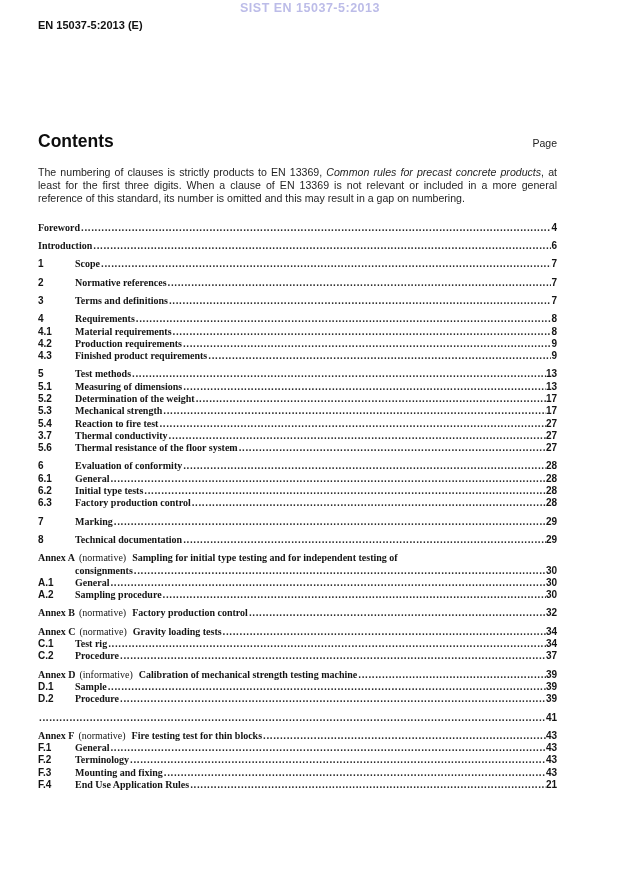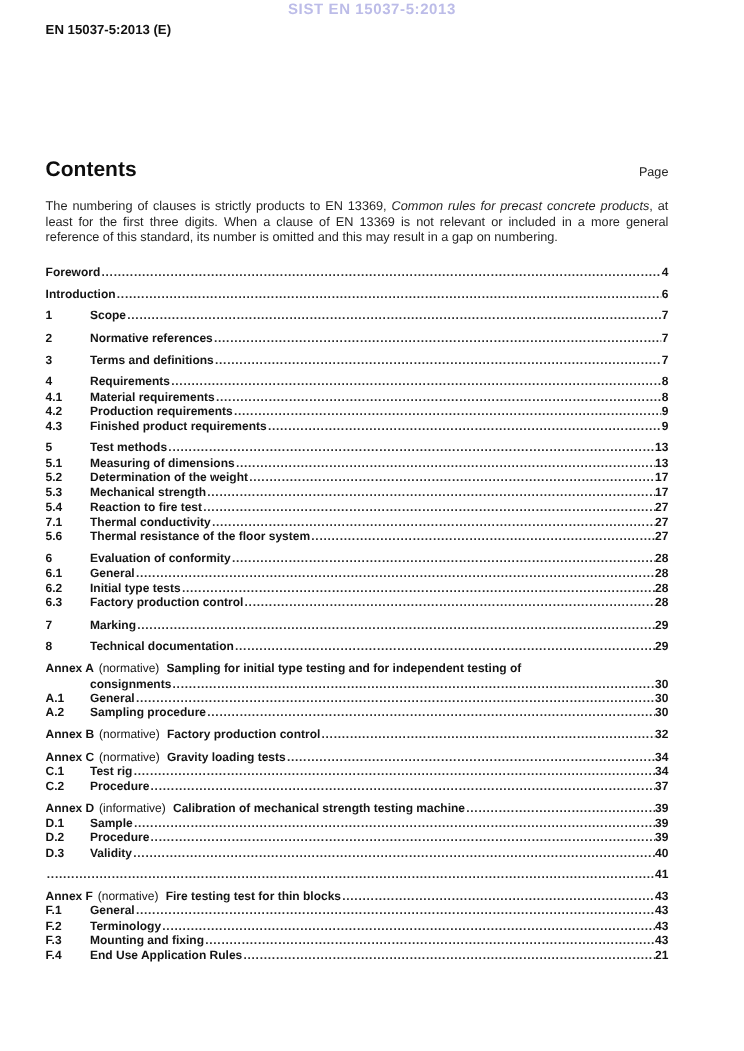--- a/index.html
+++ b/index.html
@@ -43,21 +43,21 @@
   .toc{
     margin-top:17px;
     font-size:10px;font-weight:bold;color:#141414;
   }
   .toc-row{
     display:flex;align-items:baseline;
     line-height:12.3px;white-space:nowrap;
   }
   .toc-row.gap{margin-top:6px;}
   .num{flex:none;width:37px;}
-  .t{flex:none;}
+  .t{flex:none;font-family:Liberation Serif, serif;}
   .aq{font-weight:normal;margin:0 6px 0 4px;}
   .leader{
     flex:1 1 auto;min-width:0;overflow:hidden;
     margin-left:1px;
   }
   .leader::after{
     content:"......................................................................................................................................................................................................................................................................................................";
     letter-spacing:.6px;color:#2a2a2a;
   }
   .pg{flex:none;}
@@ -161,21 +161,21 @@
           <span class="leader"></span>
           <span class="pg">17</span>
         </div>
         <div class="toc-row">
           <span class="num">5.4</span>
           <span class="t">Reaction to fire test</span>
           <span class="leader"></span>
           <span class="pg">27</span>
         </div>
         <div class="toc-row">
-          <span class="num">7.1</span>
+          <span class="num">3.7</span>
           <span class="t">Thermal conductivity </span>
           <span class="leader"></span>
           <span class="pg">27</span>
         </div>
         <div class="toc-row">
           <span class="num">5.6</span>
           <span class="t">Thermal resistance of the floor system</span>
           <span class="leader"></span>
           <span class="pg">27</span>
         </div>
@@ -268,26 +268,20 @@
           <span class="t">Sample</span>
           <span class="leader"></span>
           <span class="pg">39</span>
         </div>
         <div class="toc-row">
           <span class="num">D.2</span>
           <span class="t">Procedure</span>
           <span class="leader"></span>
           <span class="pg">39</span>
         </div>
-        <div class="toc-row">
-          <span class="num">D.3</span>
-          <span class="t">Validity</span>
-          <span class="leader"></span>
-          <span class="pg">40</span>
-        </div>
         <div class="toc-row gap">
           <span class="leader"></span>
           <span class="pg">41</span>
         </div>
         <div class="toc-row gap">
           <span class="t"><span class="al">Annex F</span><span class="aq">(normative)</span><span class="at">Fire testing test for thin blocks</span></span>
           <span class="leader"></span>
           <span class="pg">43</span>
         </div>
         <div class="toc-row">

